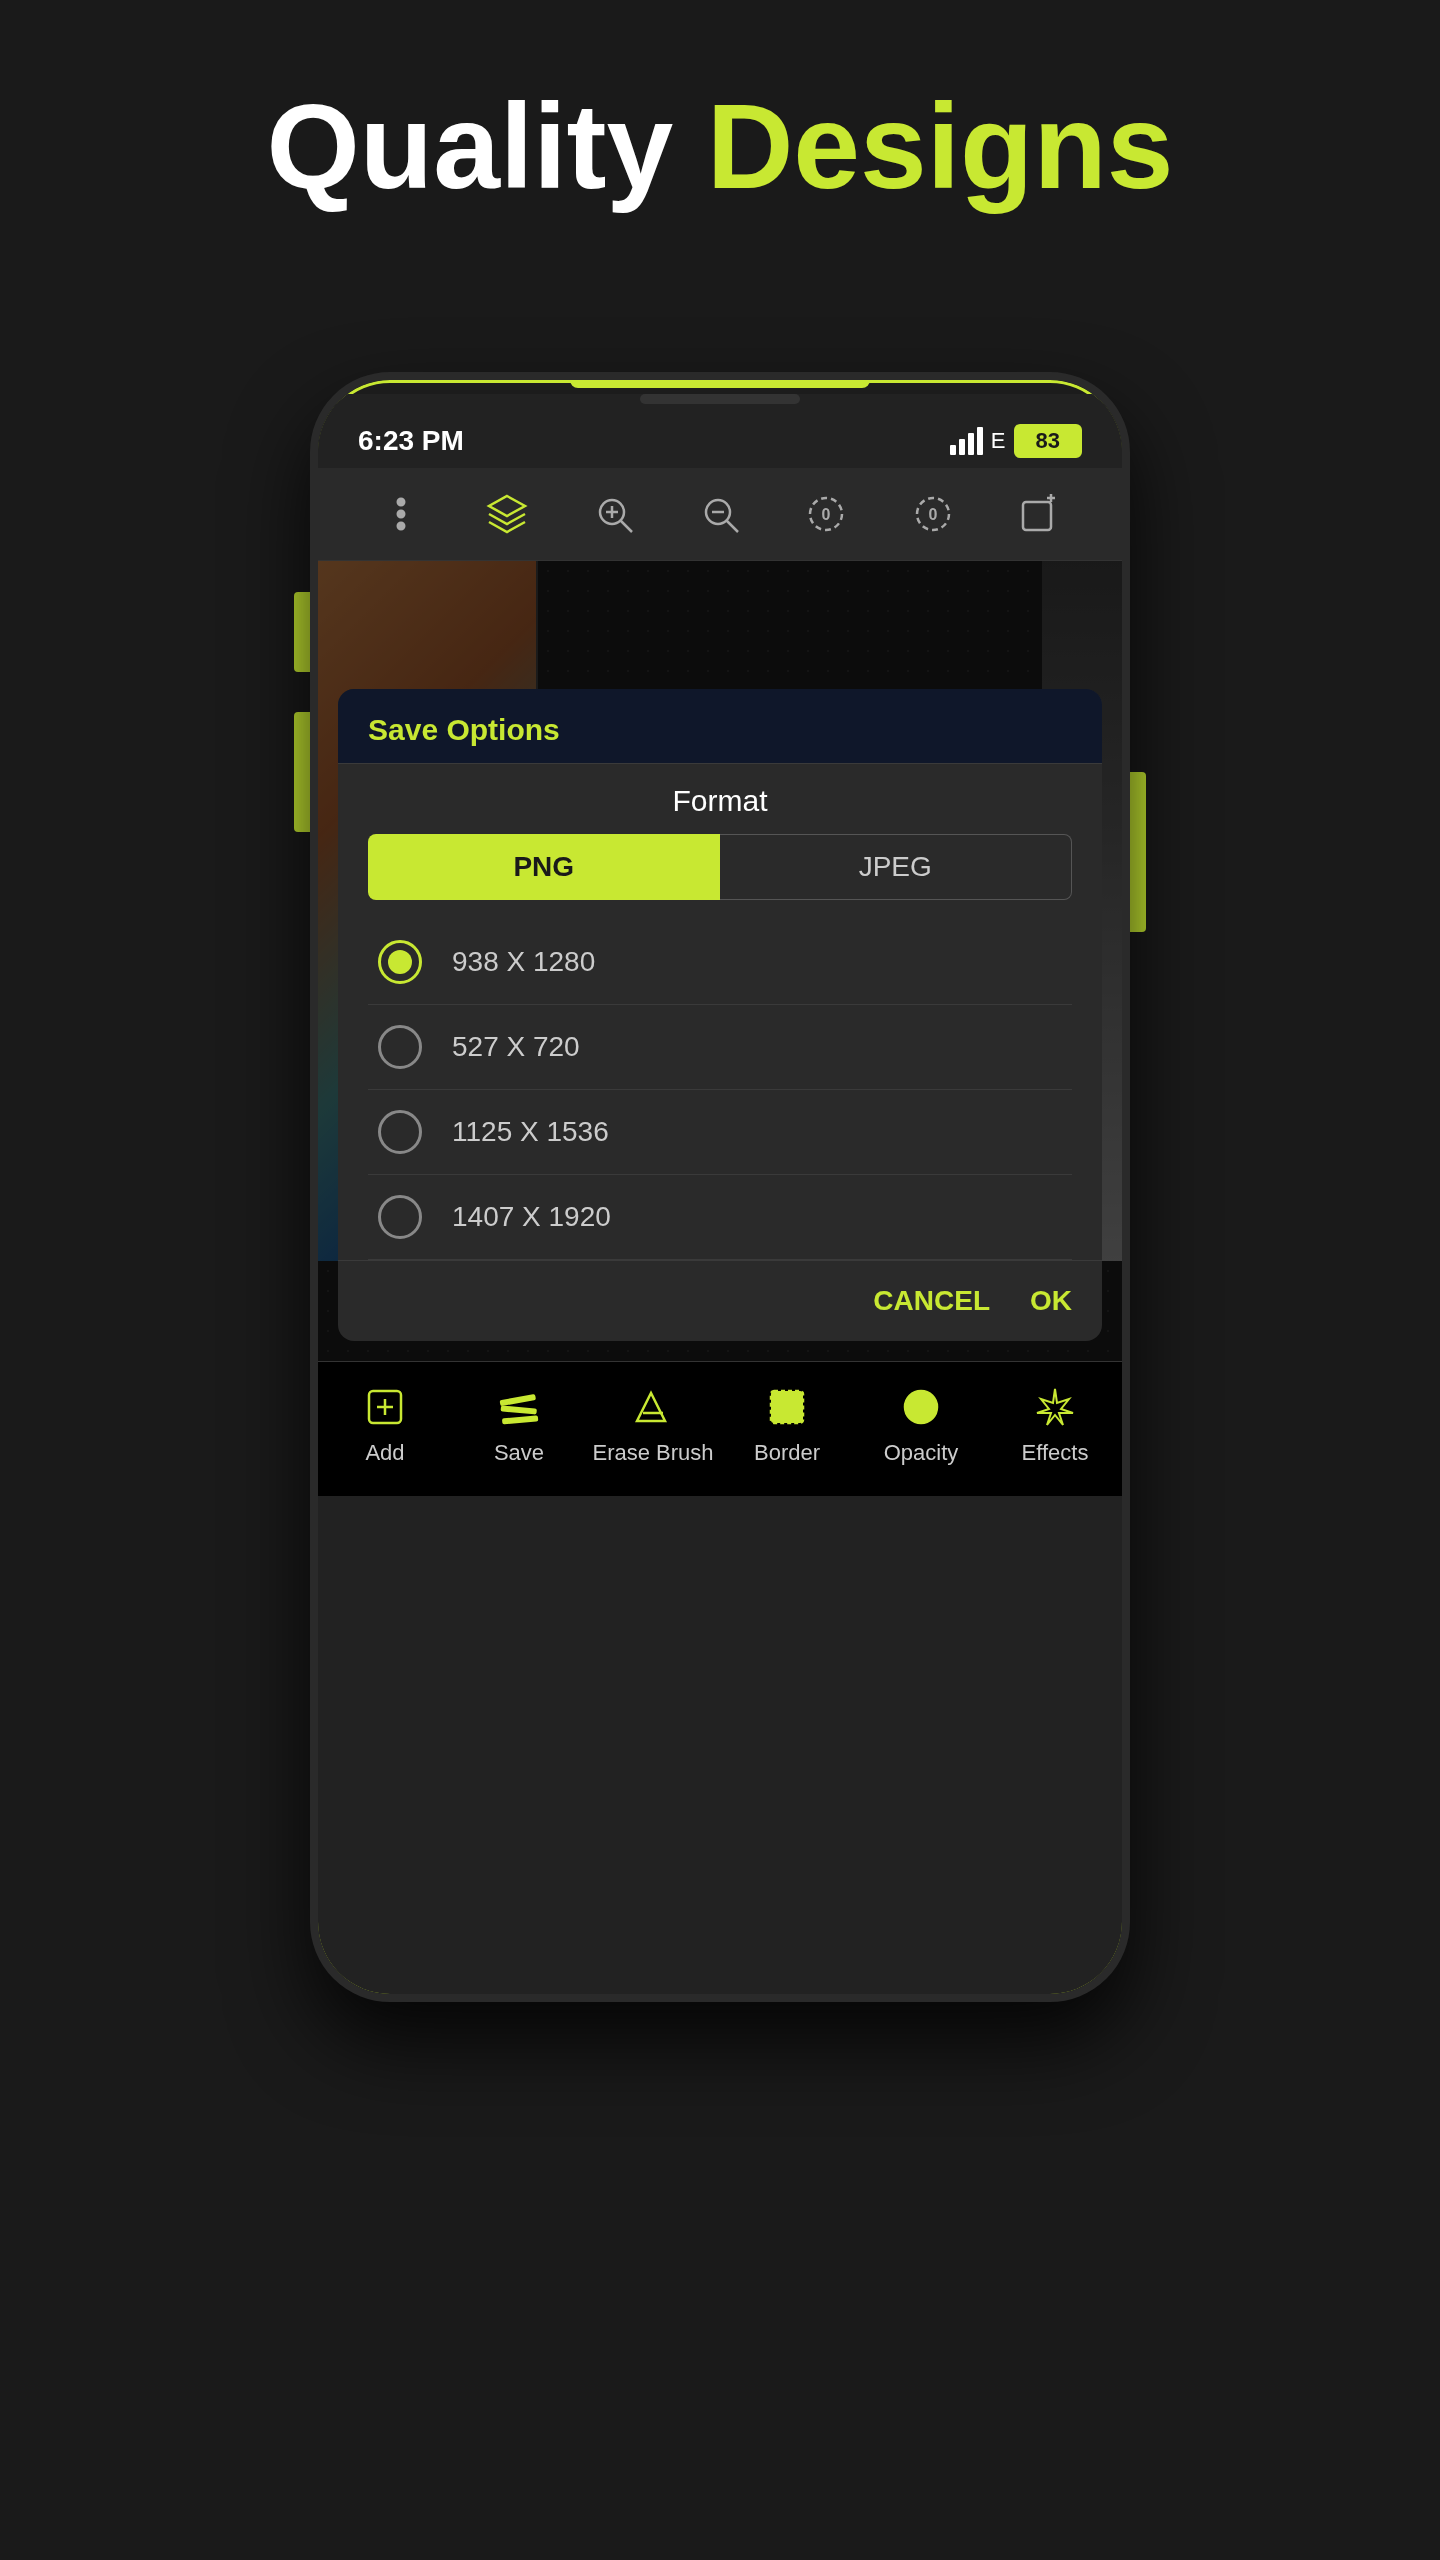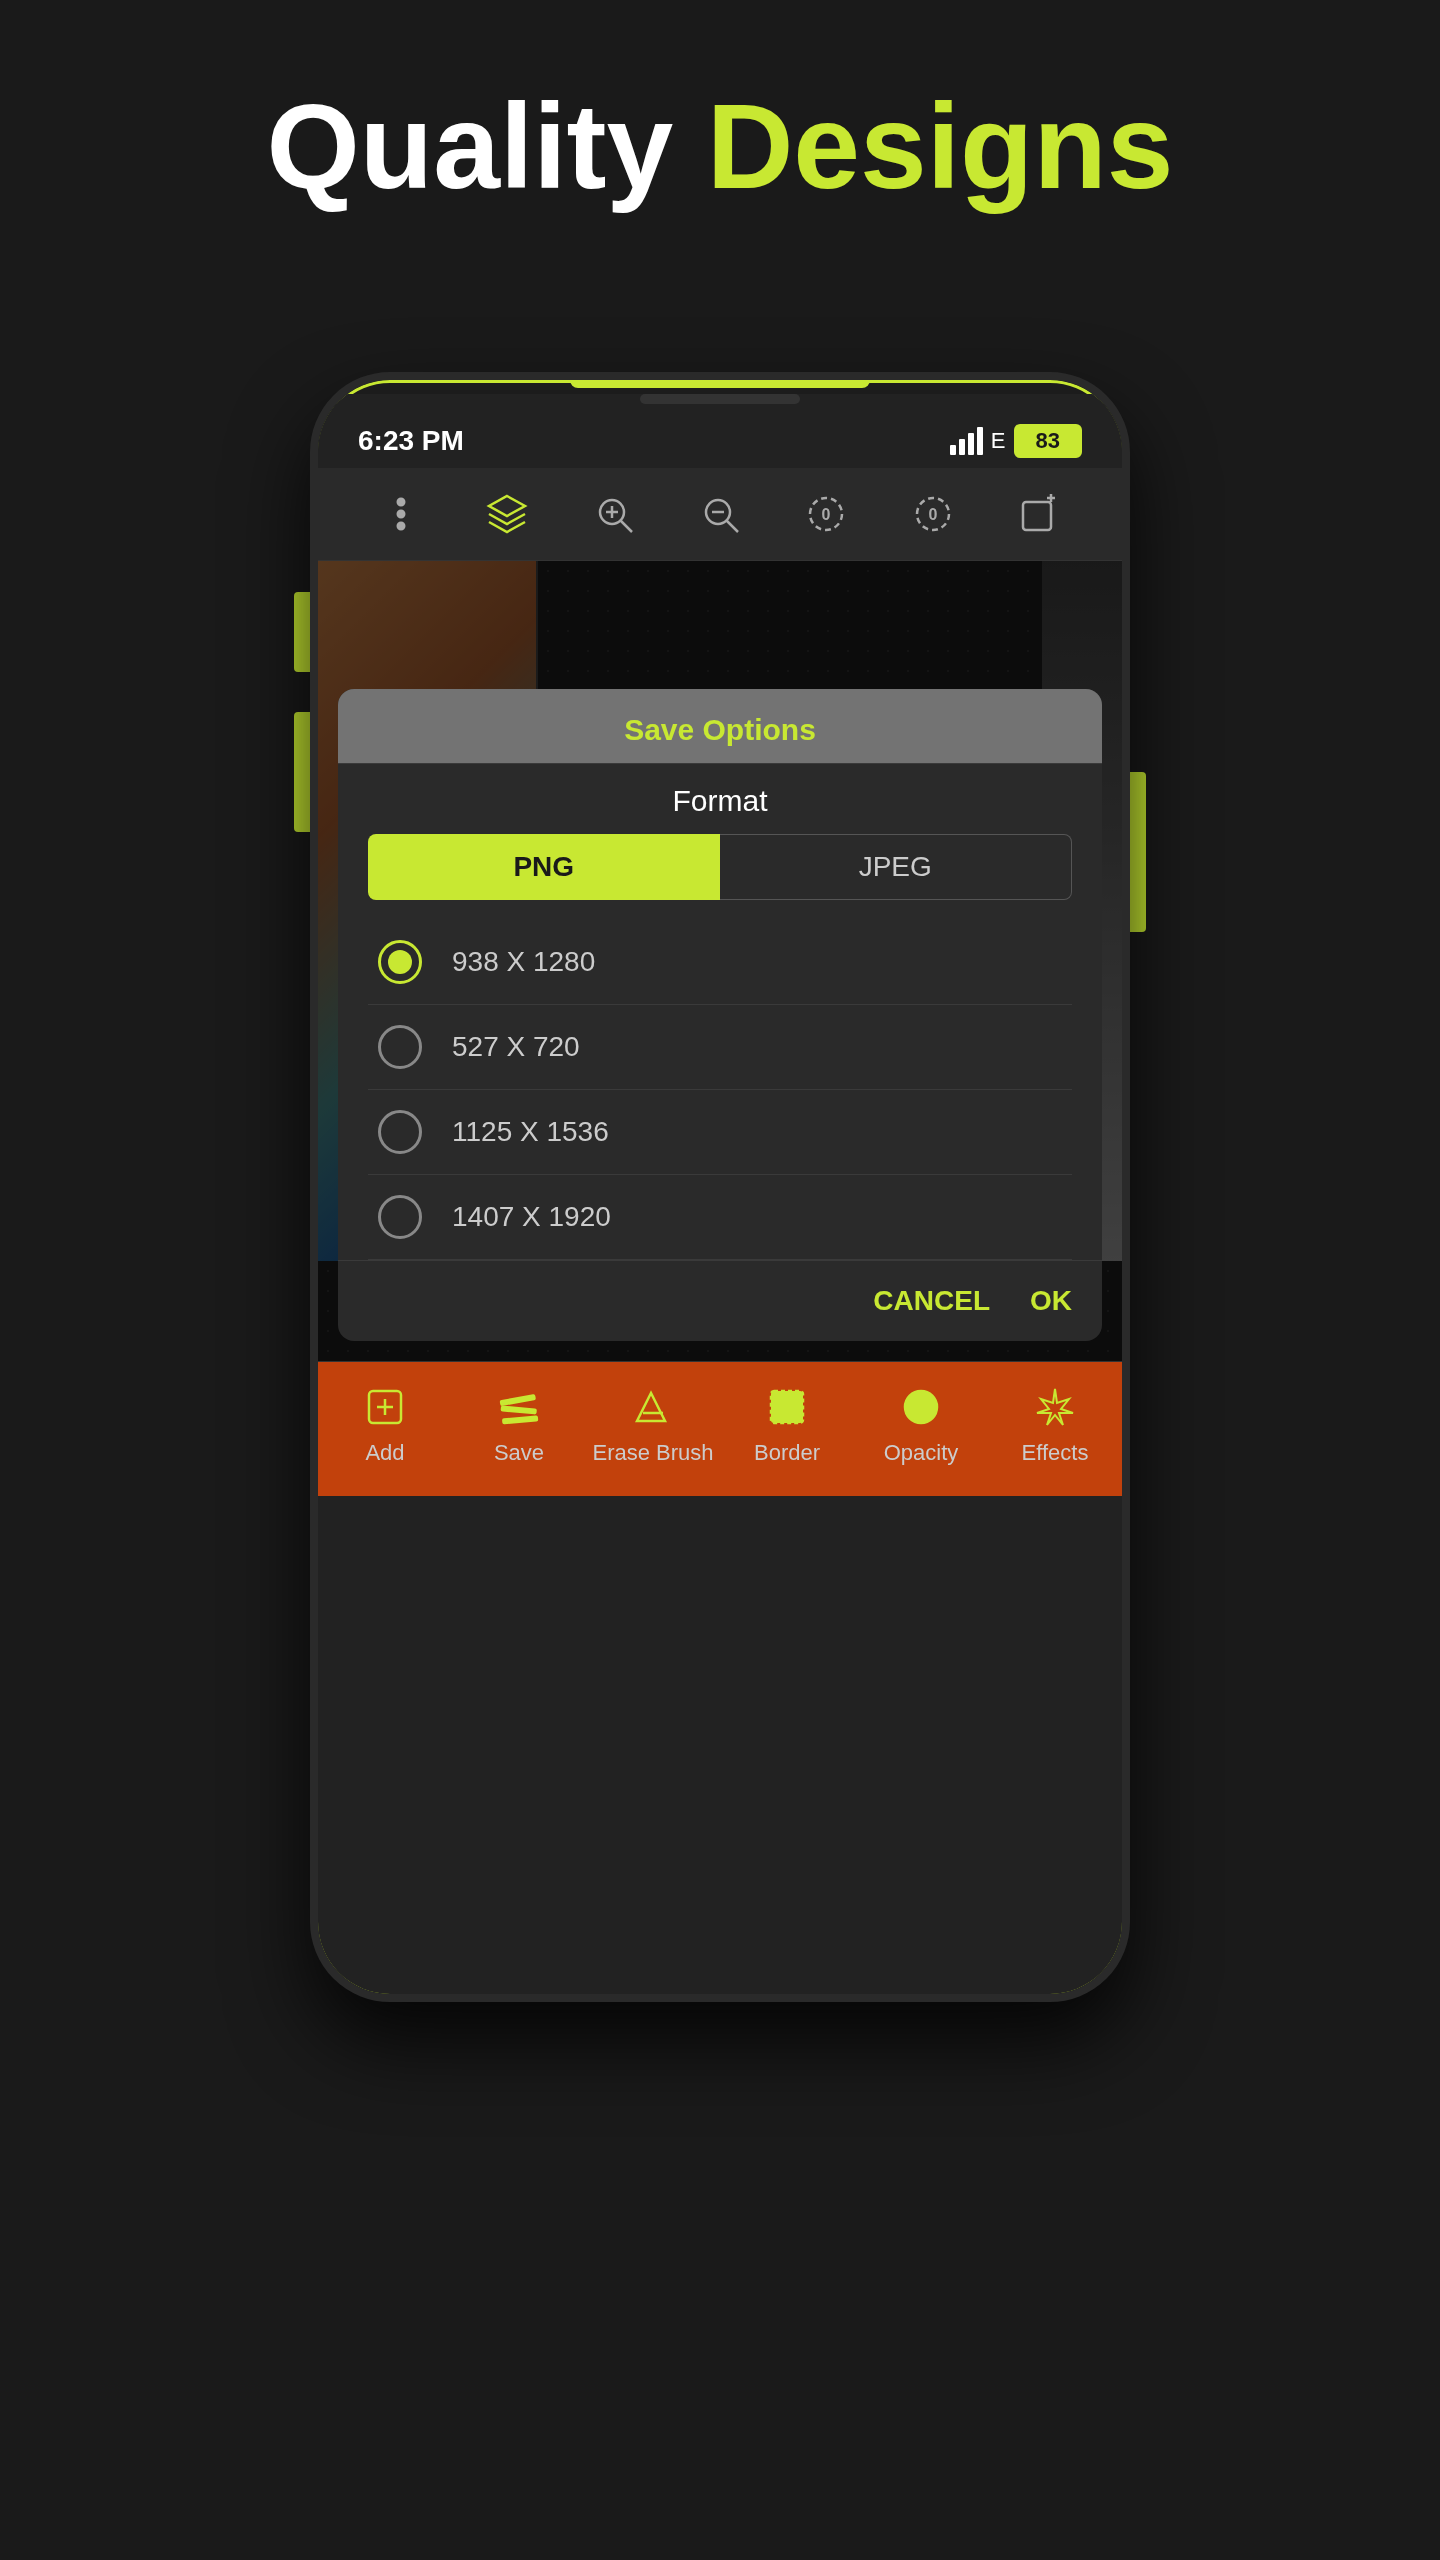--- a/index.html
+++ b/index.html
@@ -253,22 +253,21 @@
 
     .dialog-box {
       background: #2a2a2a;
       margin: 20px;
       border-radius: 16px;
       overflow: hidden;
     }
 
     .dialog-header {
       padding: 24px 30px 16px;
-      background: #737373;
-      text-align: center;
+      background: #0f172a;
     }
 
     .dialog-title-save {
       color: #c8e832;
       font-size: 30px;
       font-weight: 700;
     }
 
     .dialog-section-title {
       color: #ffffff;
@@ -384,21 +383,21 @@
       font-size: 28px;
       font-weight: 600;
       cursor: pointer;
       background: none;
       border: none;
     }
 
     
     .bottom-nav {
       display: flex;
-      background: #c2410c;
+      background: #000000;
       border-top: 1px solid #333;
       padding: 20px 0 30px;
     }
 
     .nav-item {
       flex: 1;
       display: flex;
       flex-direction: column;
       align-items: center;
       gap: 8px;

